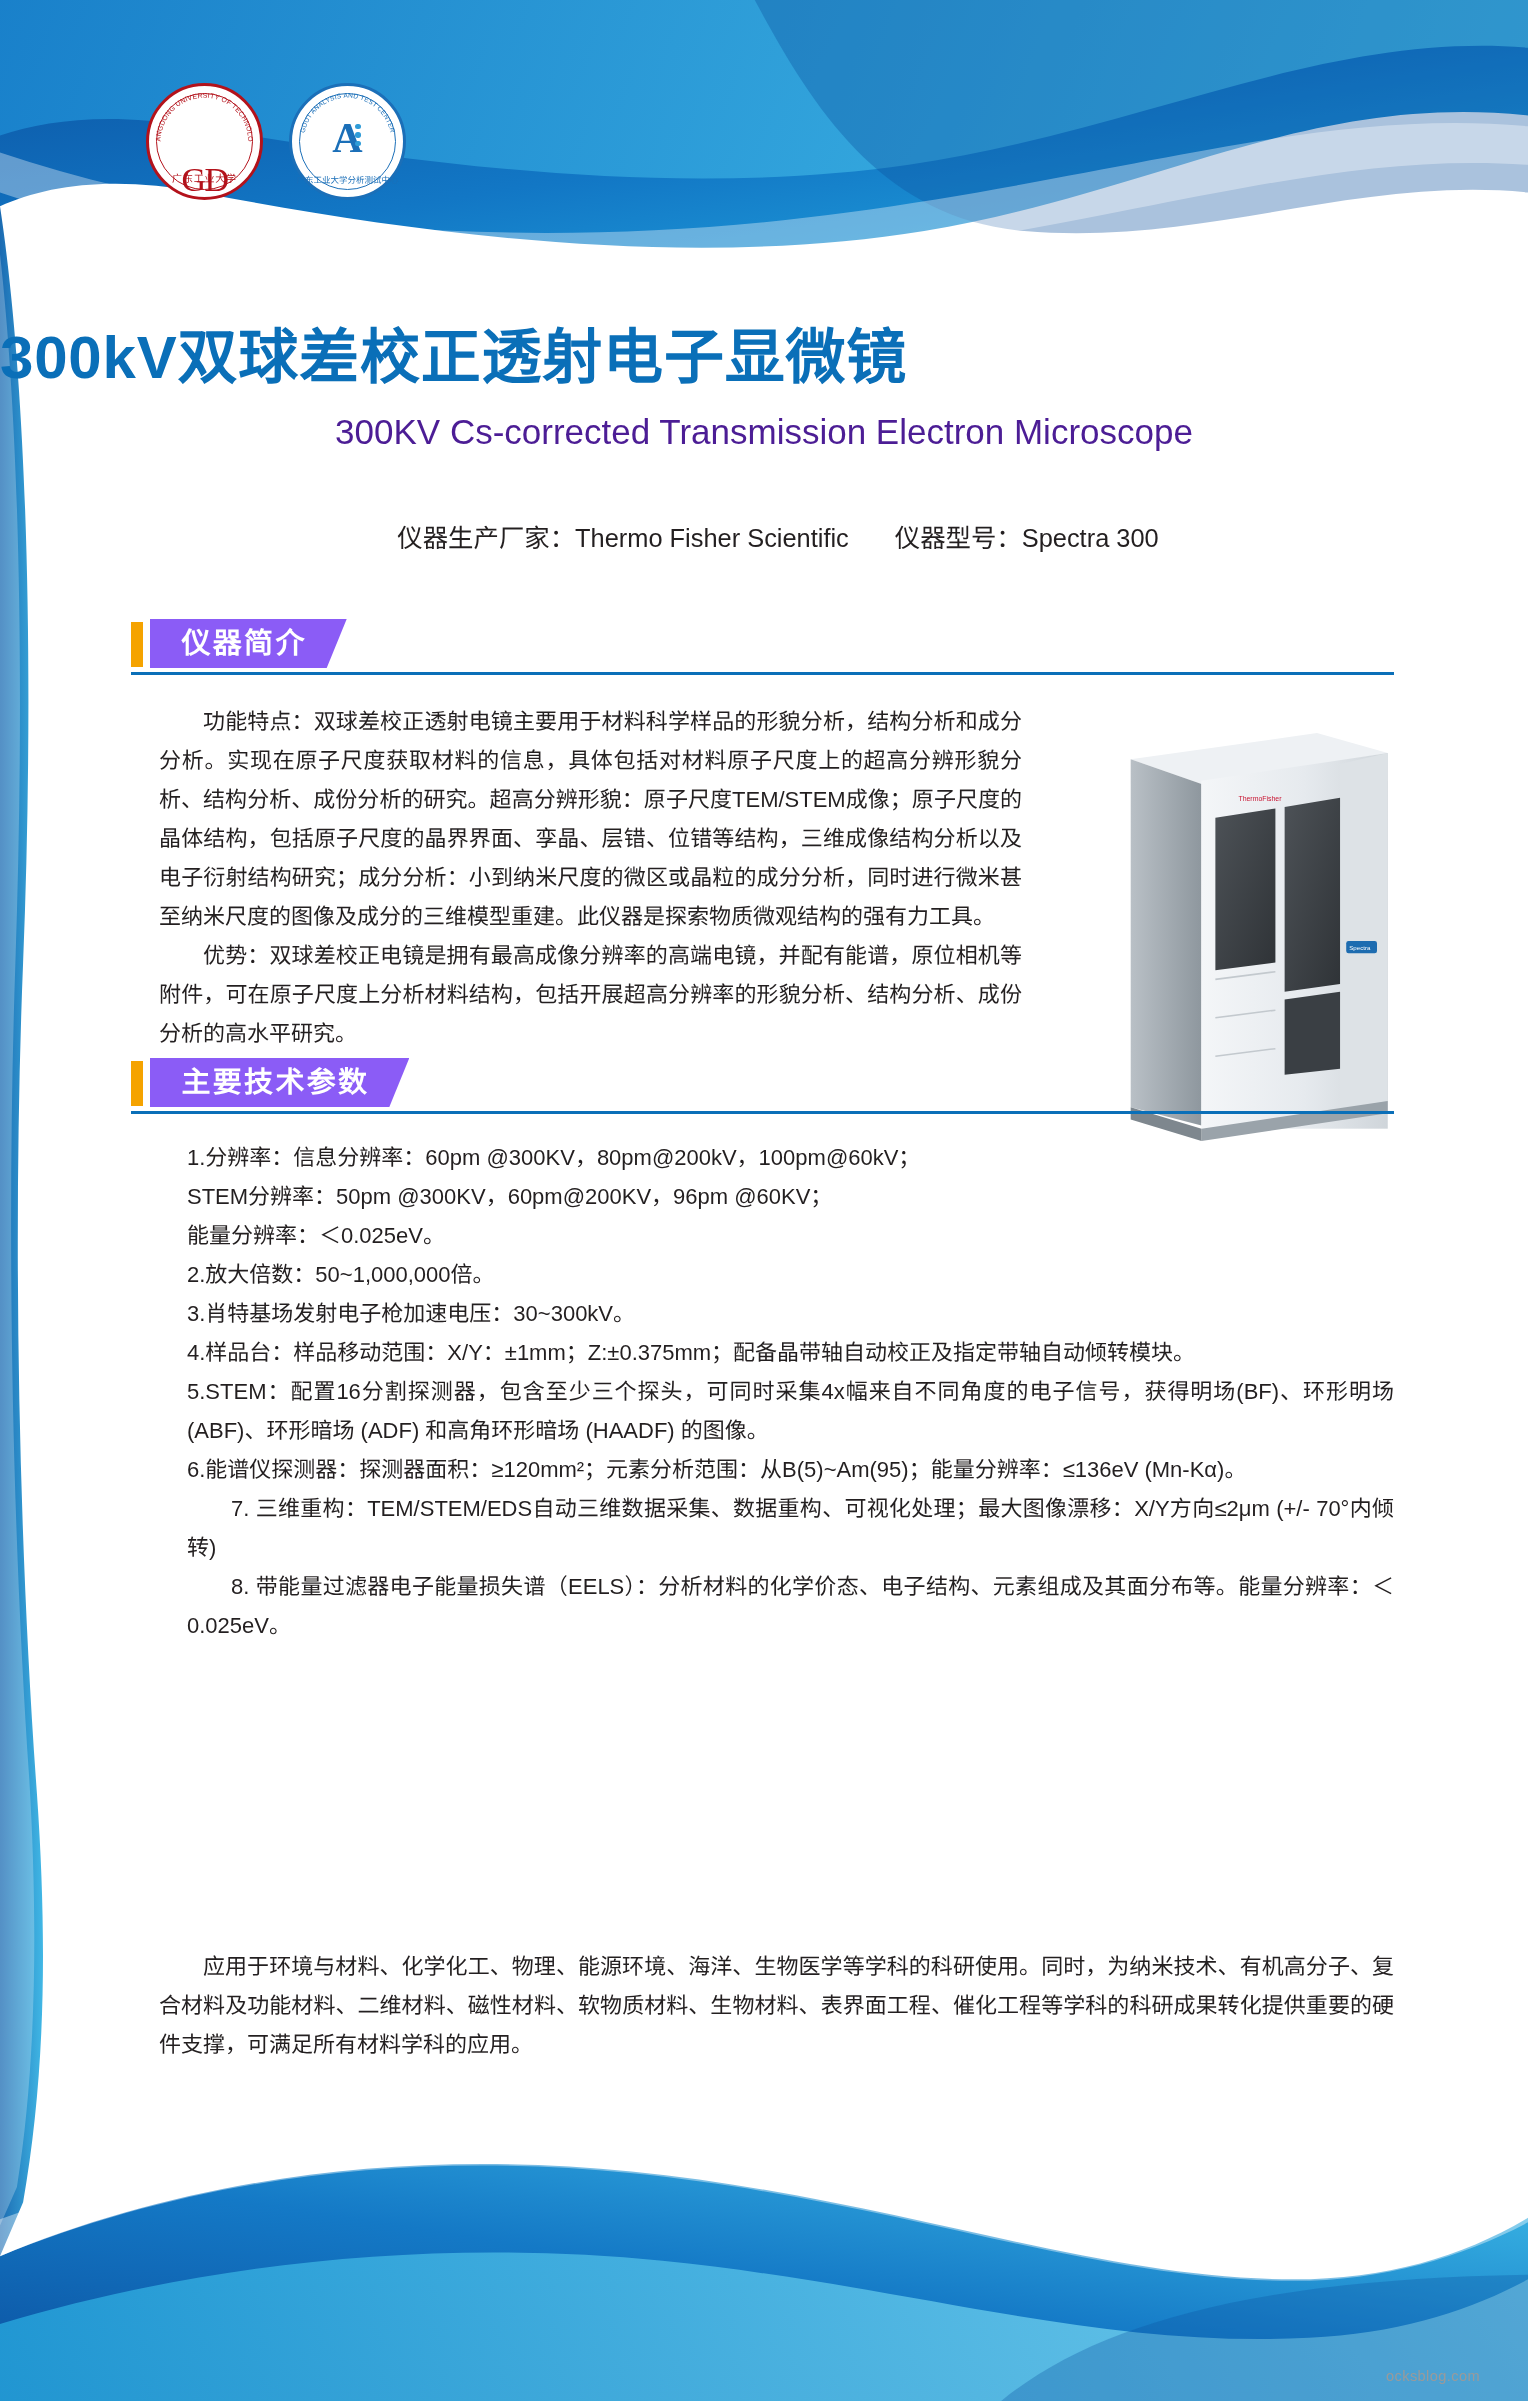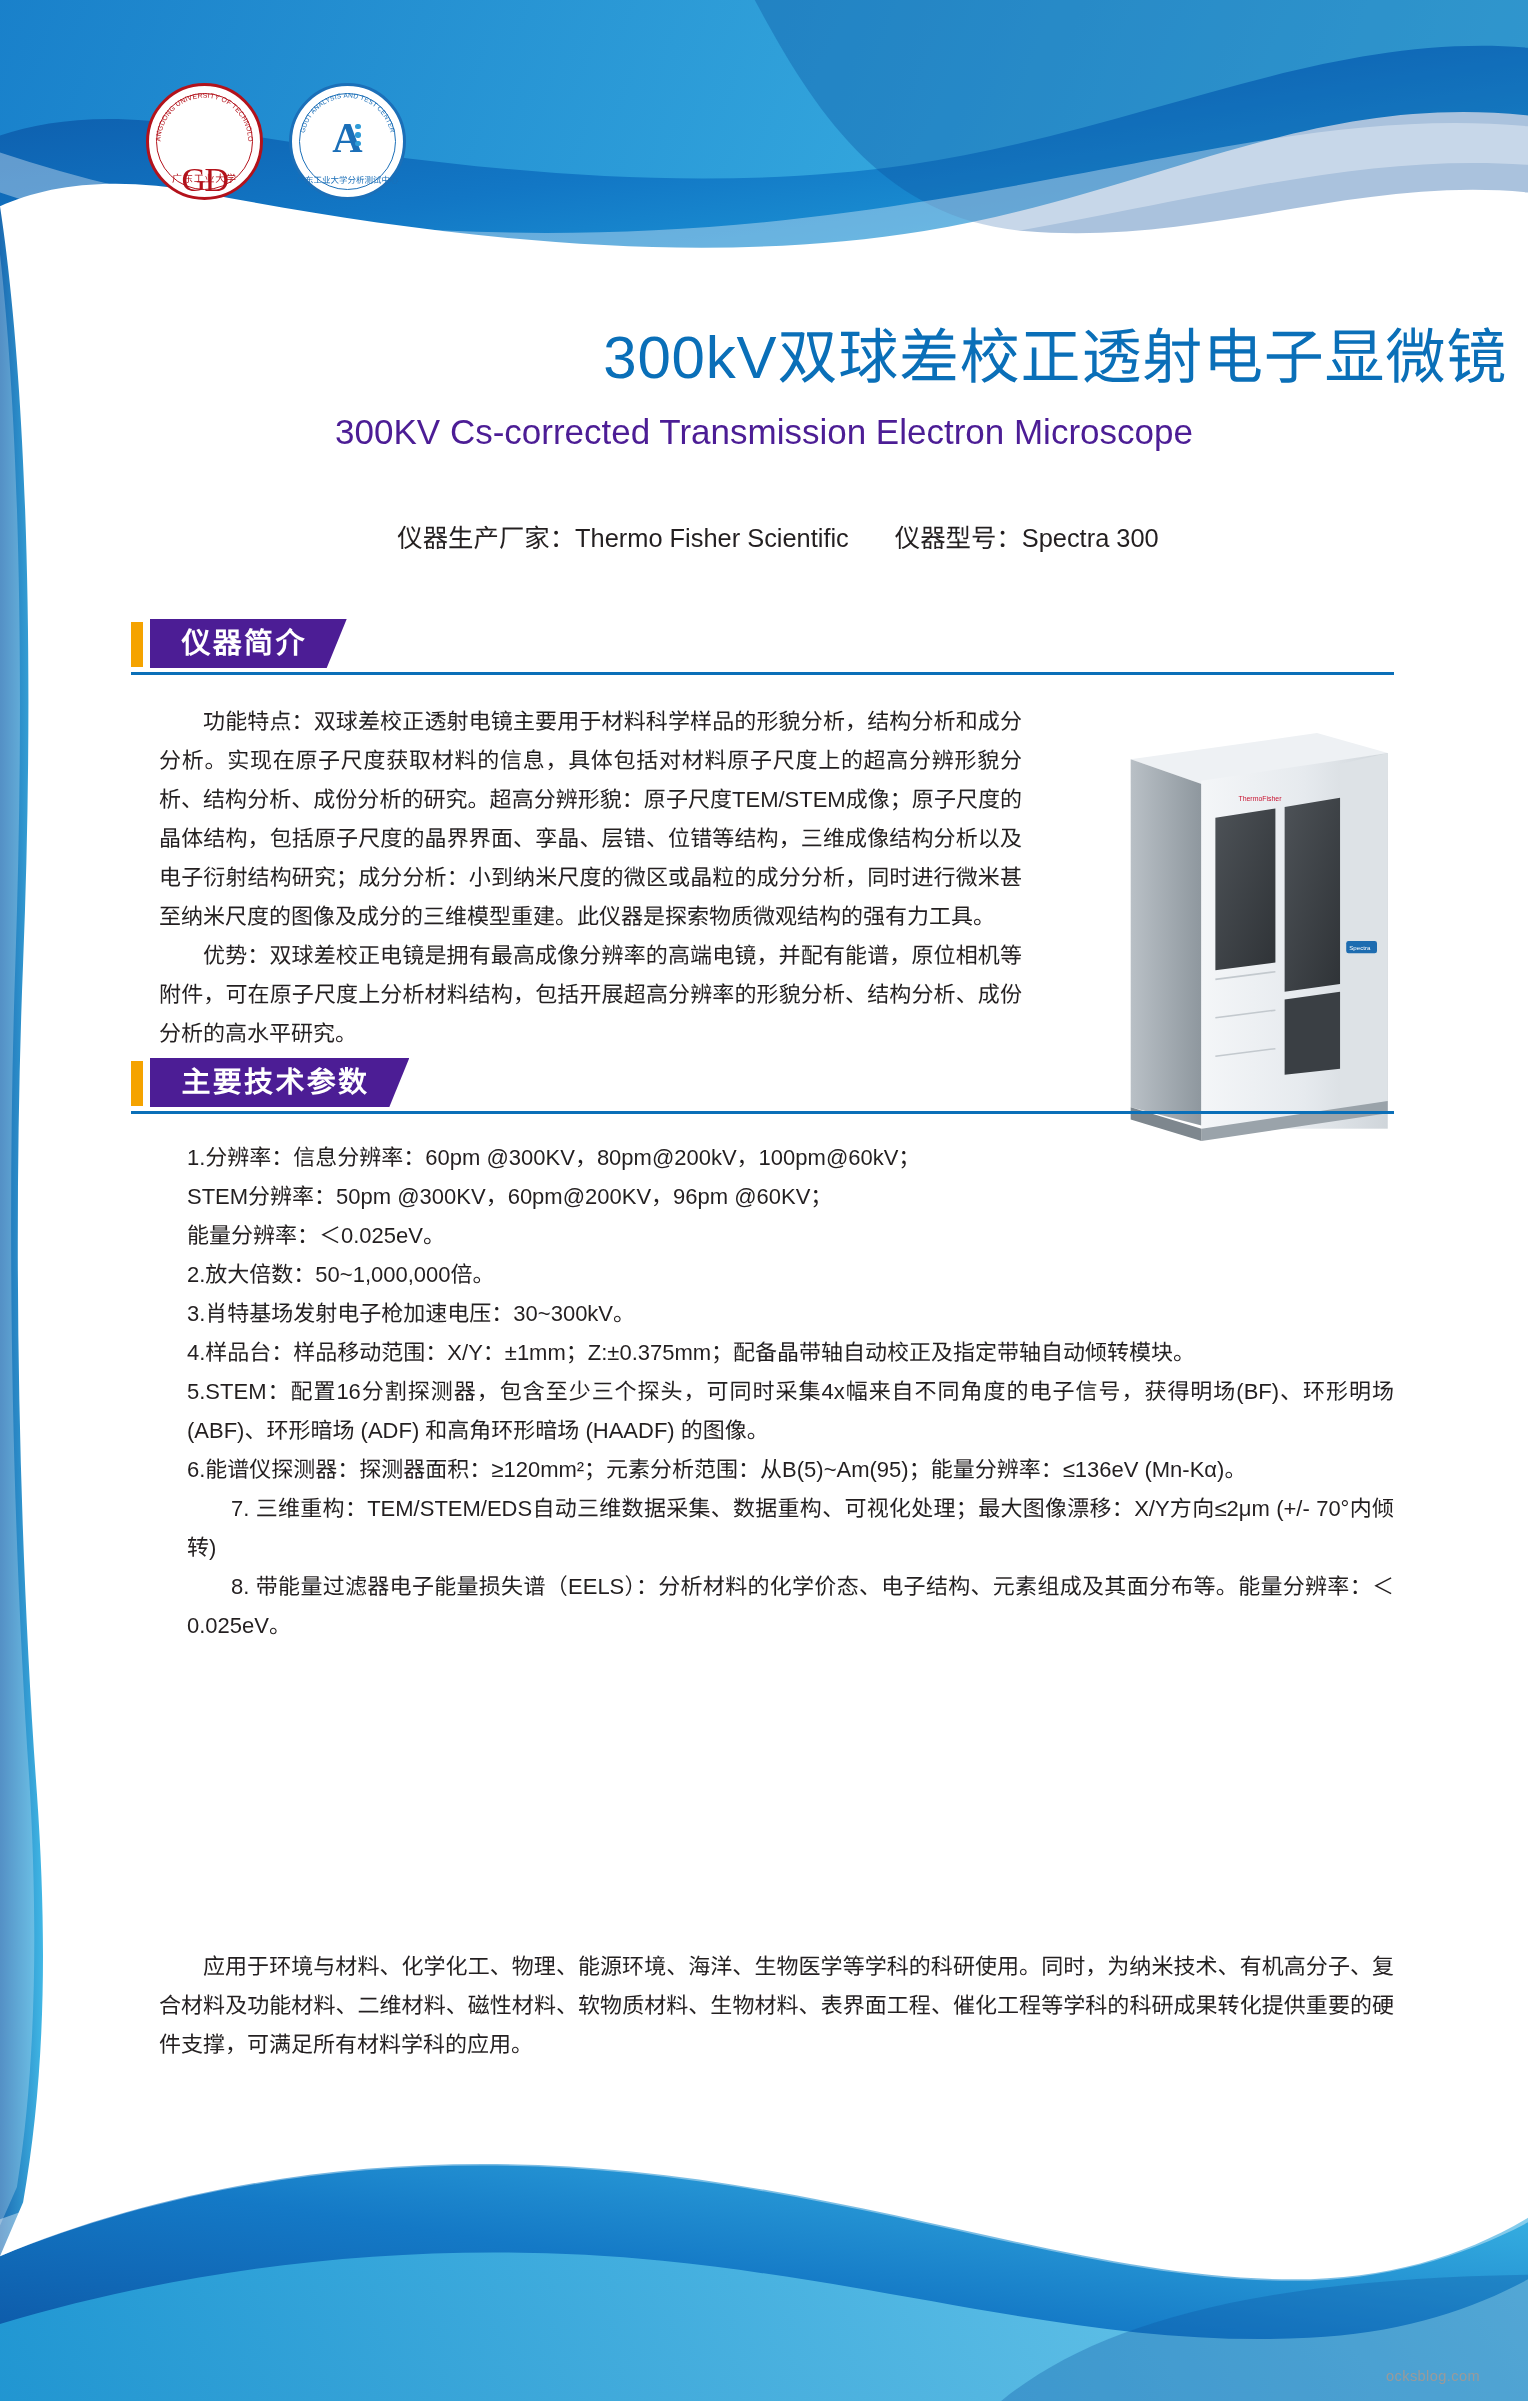--- a/index.html
+++ b/index.html
@@ -117,23 +117,23 @@
     font-size: 7px;
     fill: #1b6fb8;
     letter-spacing: 0.3px;
   }
 
   
   .title-cn {
     position: absolute;
     left: 0; top: 308px;
     width: 1507px;
-    text-align: right;
+    text-align: left;
     font-size: 60px;
-    font-weight: normal;
+    font-weight: bold;
     color: #0a6fb8;
     letter-spacing: 0.8px;
   }
   .title-en {
     position: absolute;
     left: 0; top: 412px;
     width: 1528px;
     text-align: center;
     font-size: 35px;
     font-weight: normal;
@@ -166,21 +166,21 @@
     position: absolute;
     left: 0; top: 6.2px;
     width: 12.3px; height: 45px;
     background: #f5a300;
   }
   .sec-head .tag {
     position: absolute;
     left: 18.5px; top: 3.1px;
     height: 49px;
     padding: 0 40px 0 32px;
-    background: #4c1d95;
+    background: #8b5cf6;
     color: #ffffff;
     font-size: 29px;
     font-weight: bold;
     line-height: 49px;
     letter-spacing: 2.3px;
     clip-path: polygon(0 0, 100% 0, calc(100% - 20px) 100%, 0 100%);
   }
   .sec-head .rule {
     position: absolute;
     left: 0; bottom: 1.5px;

